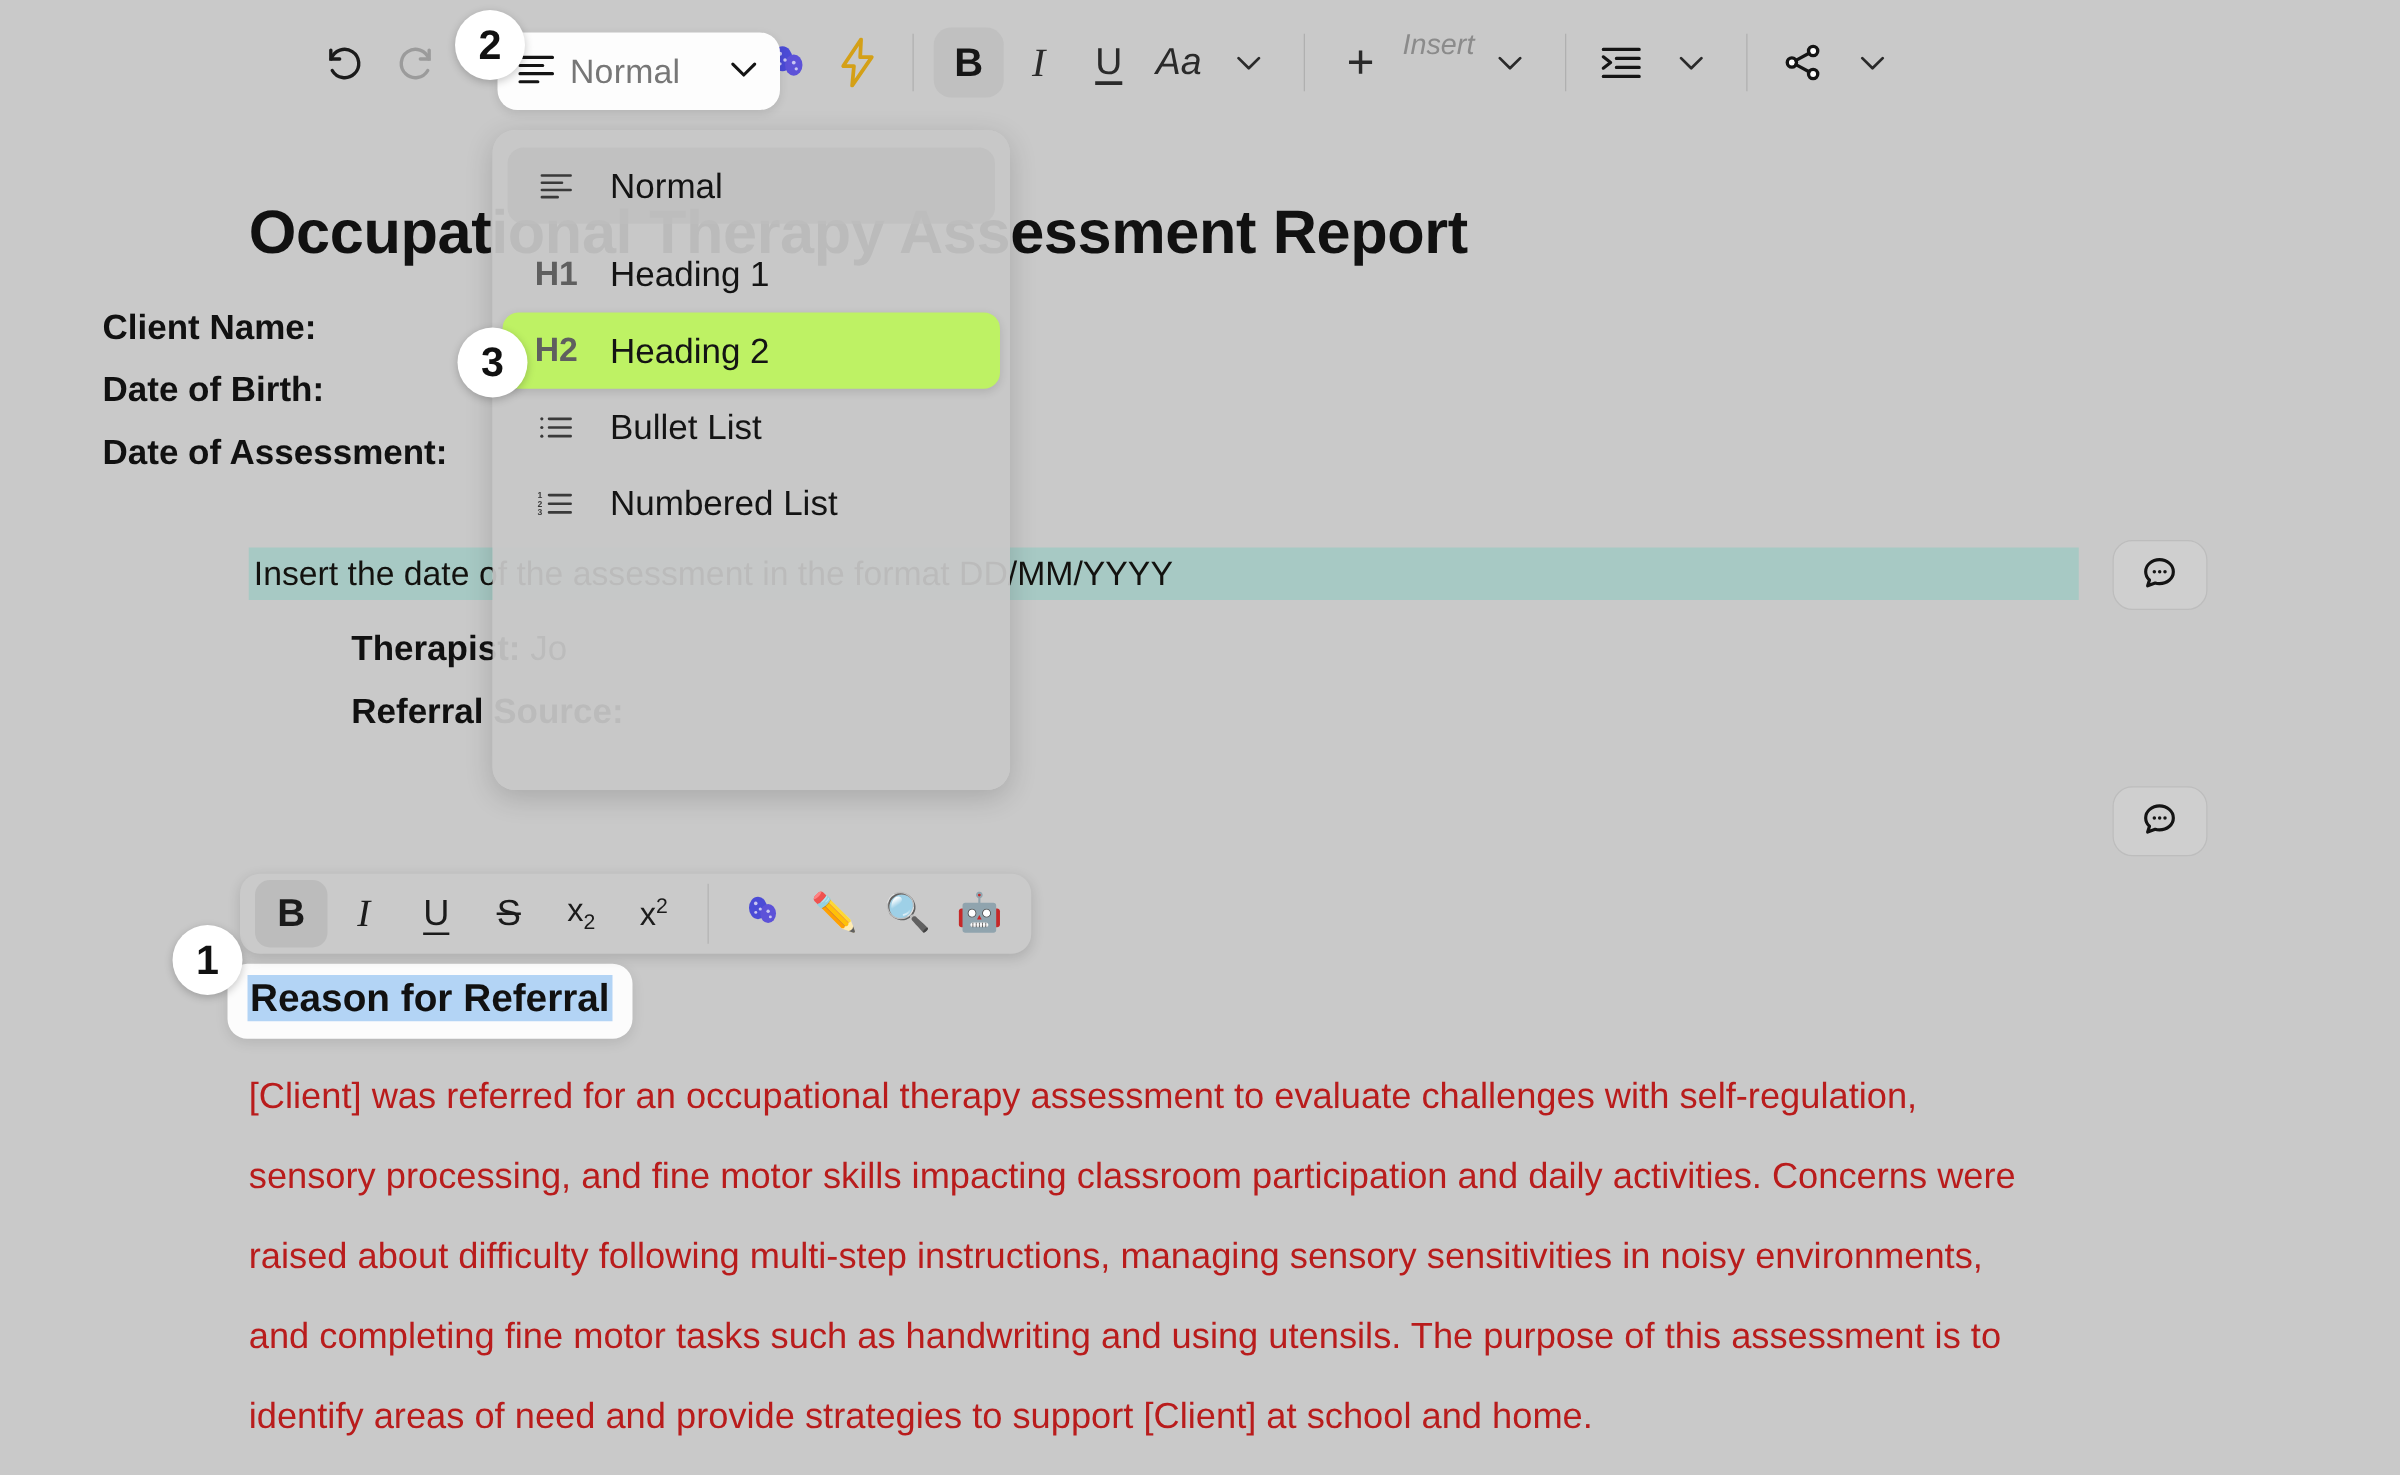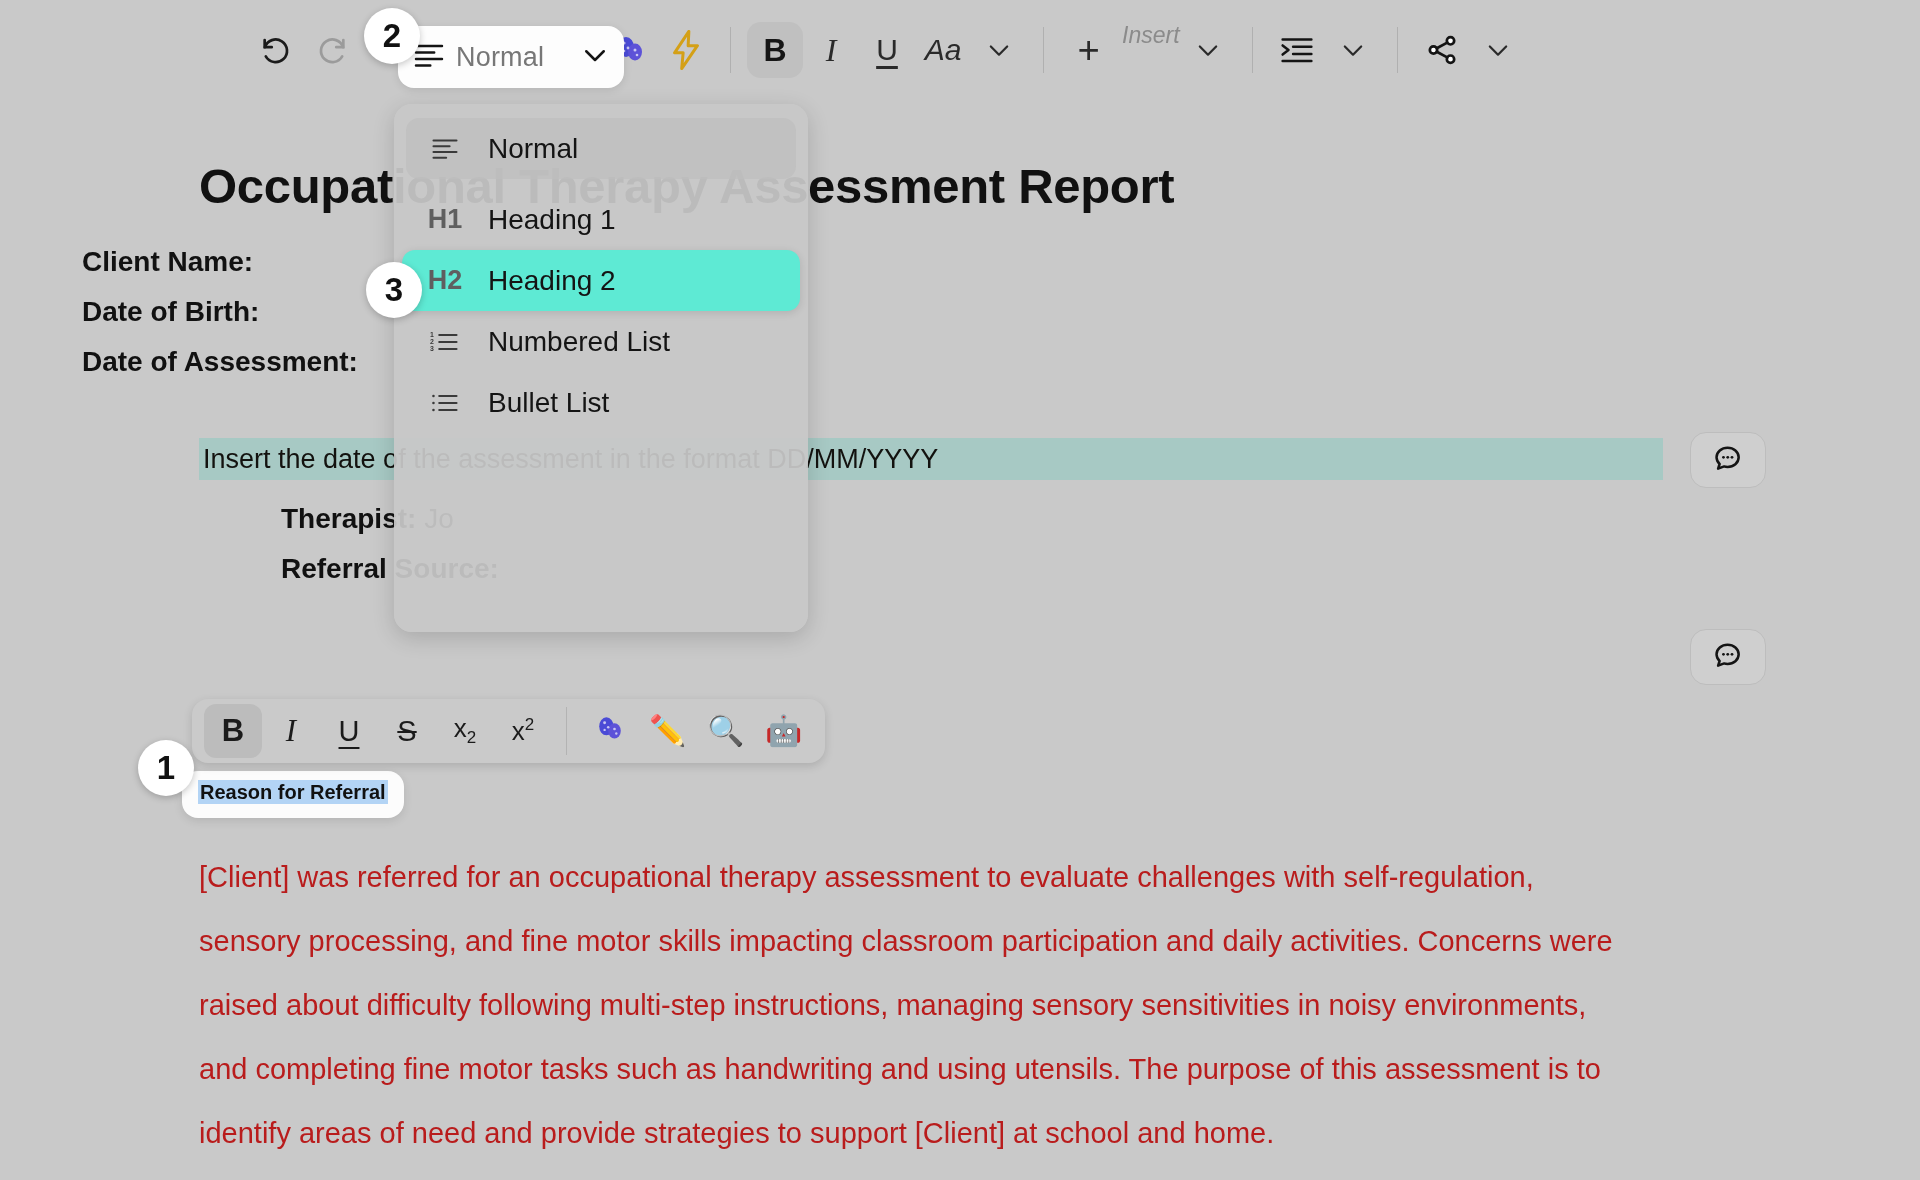--- a/index.html
+++ b/index.html
@@ -110,21 +110,21 @@
 
   
   .sel-block {
     position: absolute; left: 182px; top: 771px;
     background: #fcfcfc; border-radius: 16px;
     padding: 10px 16px 14px 16px;
     box-shadow: 0 3px 10px rgba(0,0,0,.10);
     z-index: 20;
   }
   .sel-block .txt {
-    background: #b3d4f5; font-size: 20px; font-weight: 700; color: #111;
+    background: #b3d4f5; font-size: 31px; font-weight: 700; color: #111;
     padding: 1px 2px;
   }
 
   .para {
     position: absolute; left: 199px; top: 845px; width: 1440px;
     font-size: 29px; line-height: 64px; color: #b91c1c;
   }
 
   
   .menu {
@@ -141,21 +141,21 @@
     display: flex; align-items: center; gap: 22px;
     padding: 0 18px;
   }
   .menu-item .mi-icon {
     width: 42px; display: flex; align-items: center; justify-content: center;
     color: #5f5f5f; font-size: 27px; font-weight: 700;
   }
   .menu-item .mi-label { font-size: 28px; color: #141414; }
   .menu-item.sel-soft { background: rgba(190,190,190,.72); }
   .menu-item.sel-strong {
-    background: #5eead4; box-shadow: 0 2px 8px rgba(0,0,0,.12);
+    background: #bef264; box-shadow: 0 2px 8px rgba(0,0,0,.12);
     margin: 0 -4px; padding-left: 22px;
   }
   .menu-gap { height: 10px; }
 
   
   .badge {
     position: absolute; width: 56px; height: 56px; border-radius: 50%;
     background: #fff; color: #111;
     display: flex; align-items: center; justify-content: center;
     font-size: 33px; font-weight: 700;
@@ -413,40 +413,40 @@
 
     <div class="menu-item sel-strong">
       <span class="mi-icon">H2</span>
       <span class="mi-label">Heading 2</span>
     </div>
 
 
     <div class="menu-item">
       <span class="mi-icon">
         <svg width="30" height="24" viewBox="0 0 26 20" stroke="#3a3a3a" stroke-width="1.8" stroke-linecap="round" fill="none">
+          <circle cx="3" cy="4" r="1.1" fill="#3a3a3a" stroke="none"></circle>
+          <circle cx="3" cy="10" r="1.1" fill="#3a3a3a" stroke="none"></circle>
+          <circle cx="3" cy="16" r="1.1" fill="#3a3a3a" stroke="none"></circle>
+          <path d="M8 4h15M8 10h15M8 16h15"></path>
+        </svg>
+      </span>
+      <span class="mi-label">Bullet List</span>
+    </div>
+
+    <div class="menu-item">
+      <span class="mi-icon">
+        <svg width="30" height="24" viewBox="0 0 26 20" stroke="#3a3a3a" stroke-width="1.8" stroke-linecap="round" fill="none">
           <text x="0" y="6" font-size="6" fill="#3a3a3a" stroke="none" font-family="Liberation Sans, sans-serif">1</text>
           <text x="0" y="12" font-size="6" fill="#3a3a3a" stroke="none" font-family="Liberation Sans, sans-serif">2</text>
           <text x="0" y="18" font-size="6" fill="#3a3a3a" stroke="none" font-family="Liberation Sans, sans-serif">3</text>
           <path d="M8 4h15M8 10h15M8 16h15"></path>
         </svg>
       </span>
       <span class="mi-label">Numbered List</span>
     </div>
 
-    <div class="menu-item">
-      <span class="mi-icon">
-        <svg width="30" height="24" viewBox="0 0 26 20" stroke="#3a3a3a" stroke-width="1.8" stroke-linecap="round" fill="none">
-          <circle cx="3" cy="4" r="1.1" fill="#3a3a3a" stroke="none"></circle>
-          <circle cx="3" cy="10" r="1.1" fill="#3a3a3a" stroke="none"></circle>
-          <circle cx="3" cy="16" r="1.1" fill="#3a3a3a" stroke="none"></circle>
-          <path d="M8 4h15M8 10h15M8 16h15"></path>
-        </svg>
-      </span>
-      <span class="mi-label">Bullet List</span>
-    </div>
-
   </div>
 
   <div class="badge" style="left:138px; top:740px;">1</div>
   <div class="badge" style="left:364px; top:8px;">2</div>
   <div class="badge" style="left:366px; top:262px;">3</div>
 
 </div>
 
 </body></html>

